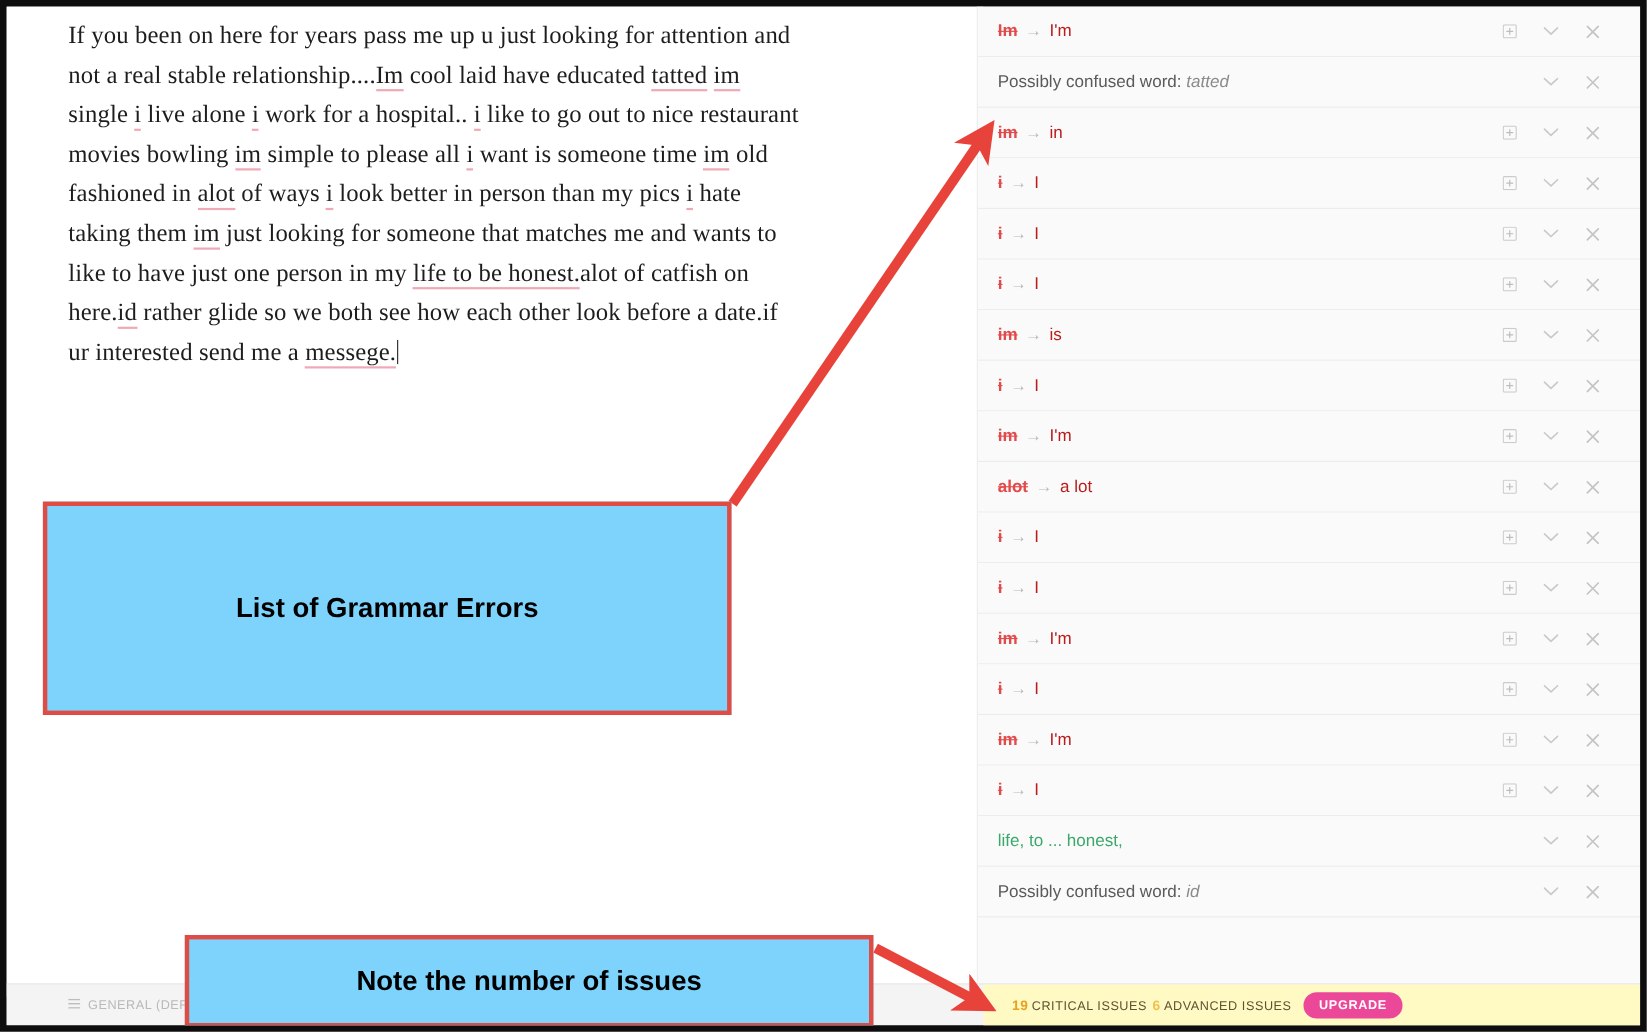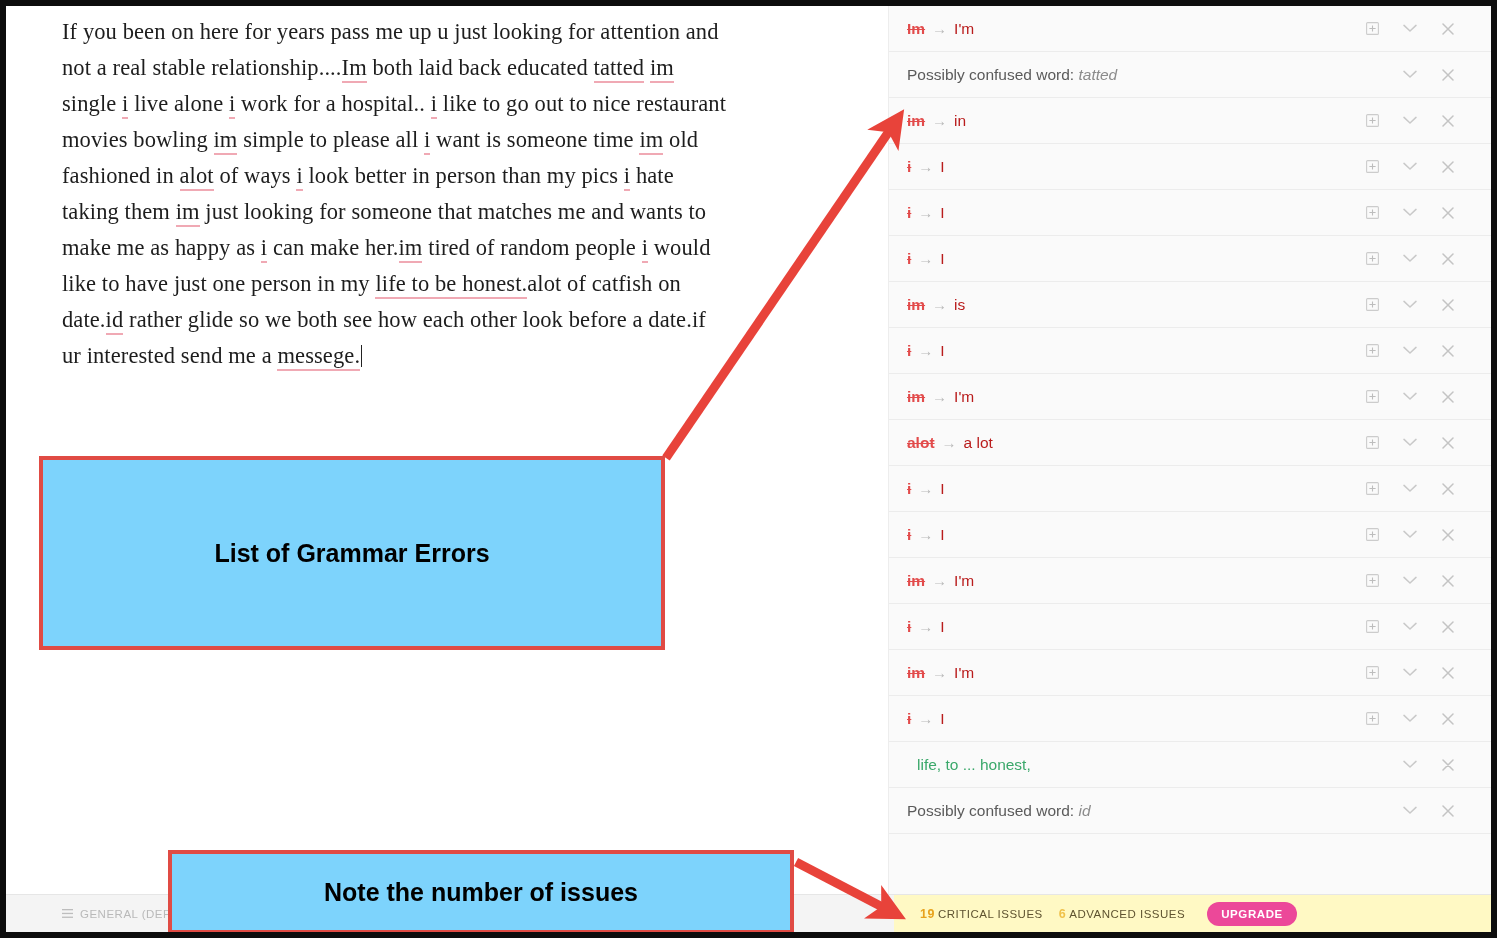--- a/index.html
+++ b/index.html
@@ -73,21 +73,21 @@
   .w-old {
     color: #e24b4b;
     text-decoration: line-through;
     text-decoration-color: #e24b4b;
     font-weight: 600;
   }
   .w-arrow { color: #b9b9b9; margin: 0 7px; font-size: 15px; }
   .w-new { color: #b91c1c; }
   .w-note { color: #5a5a5a; font-size: 15.5px; }
   .w-note i { color: #8b8b8b; font-style: italic; }
-  .w-green { color: #3aa86a; font-size: 15.5px; margin-left: 10px; }
+  .w-green { color: #3aa86a; font-size: 15.5px; }
 
   .sugg-actions {
     display: flex;
     align-items: center;
     gap: 0px;
   }
   .act {
     width: 38px; height: 38px;
     display: flex; align-items: center; justify-content: center;
     color: #c9c9c9;
@@ -123,21 +123,21 @@
   .sb-right {
     position: absolute;
     left: 888px;
     top: 0;
     height: 38px;
     width: 597px;
     background: #fff9c4;
     display: flex;
     align-items: center;
     padding-left: 26px;
-    gap: 16px;
+    gap: 5px;
   }
   .issue-grp { font-size: 11.5px; letter-spacing: .5px; color: #5f5330; }
   .issue-grp .num { font-weight: 700; color: #e8a21c; font-size: 12.5px; margin-right: 3px; }
   .issue-grp .num.adv { color: #f0c14b; }
   .upgrade-btn {
     background: #ec4899;
     color: #ffffff;
     font-size: 11.5px;
     font-weight: 600;
     letter-spacing: .6px;
@@ -170,28 +170,27 @@
   }
 </style>
 </head>
 <body>
 
 <div class="screen">
 
   <div class="editor-pane">
     <div class="doc-text" id="doc-text">
         <div><span>If you been on here for years pass me up u just looking for attention and</span></div>
-        <div><span>not a real stable relationship....</span><span class="err">Im</span><span> both laid back educated </span><span class="err">tatted</span><span> </span><span class="err">im</span></div>
+        <div><span>not a real stable relationship....</span><span class="err">Im</span><span> cool laid have educated </span><span class="err">tatted</span><span> </span><span class="err">im</span></div>
         <div><span>single </span><span class="err">i</span><span> live alone </span><span class="err">i</span><span> work for a hospital.. </span><span class="err">i</span><span> like to go out to nice restaurant</span></div>
         <div><span>movies bowling </span><span class="err">im</span><span> simple to please all </span><span class="err">i</span><span> want is someone time </span><span class="err">im</span><span> old</span></div>
         <div><span>fashioned in </span><span class="err">alot</span><span> of ways </span><span class="err">i</span><span> look better in person than my pics </span><span class="err">i</span><span> hate</span></div>
         <div><span>taking them </span><span class="err">im</span><span> just looking for someone that matches me and wants to</span></div>
-        <div><span>make me as happy as </span><span class="err">i</span><span> can make her.</span><span class="err">im</span><span> tired of random people </span><span class="err">i</span><span> would</span></div>
         <div><span>like to have just one person in my </span><span class="err">life to be honest.</span><span>alot of catfish on</span></div>
-        <div><span>date.</span><span class="err">id</span><span> rather glide so we both see how each other look before a date.if</span></div>
+        <div><span>here.</span><span class="err">id</span><span> rather glide so we both see how each other look before a date.if</span></div>
         <div><span>ur interested send me a </span><span class="err">messege.</span><span class="caret"></span></div>
       </div>
   </div>
 
   <div class="panel" id="suggestions-panel">
       <div class="sugg-row">
         <div class="sugg-body"><span class="w-old">Im</span><span class="w-arrow">→</span><span class="w-new">I'm</span></div>
         <div class="sugg-actions">
           <span class="act">
             <svg width="13" height="13" viewBox="0 0 13 13">

